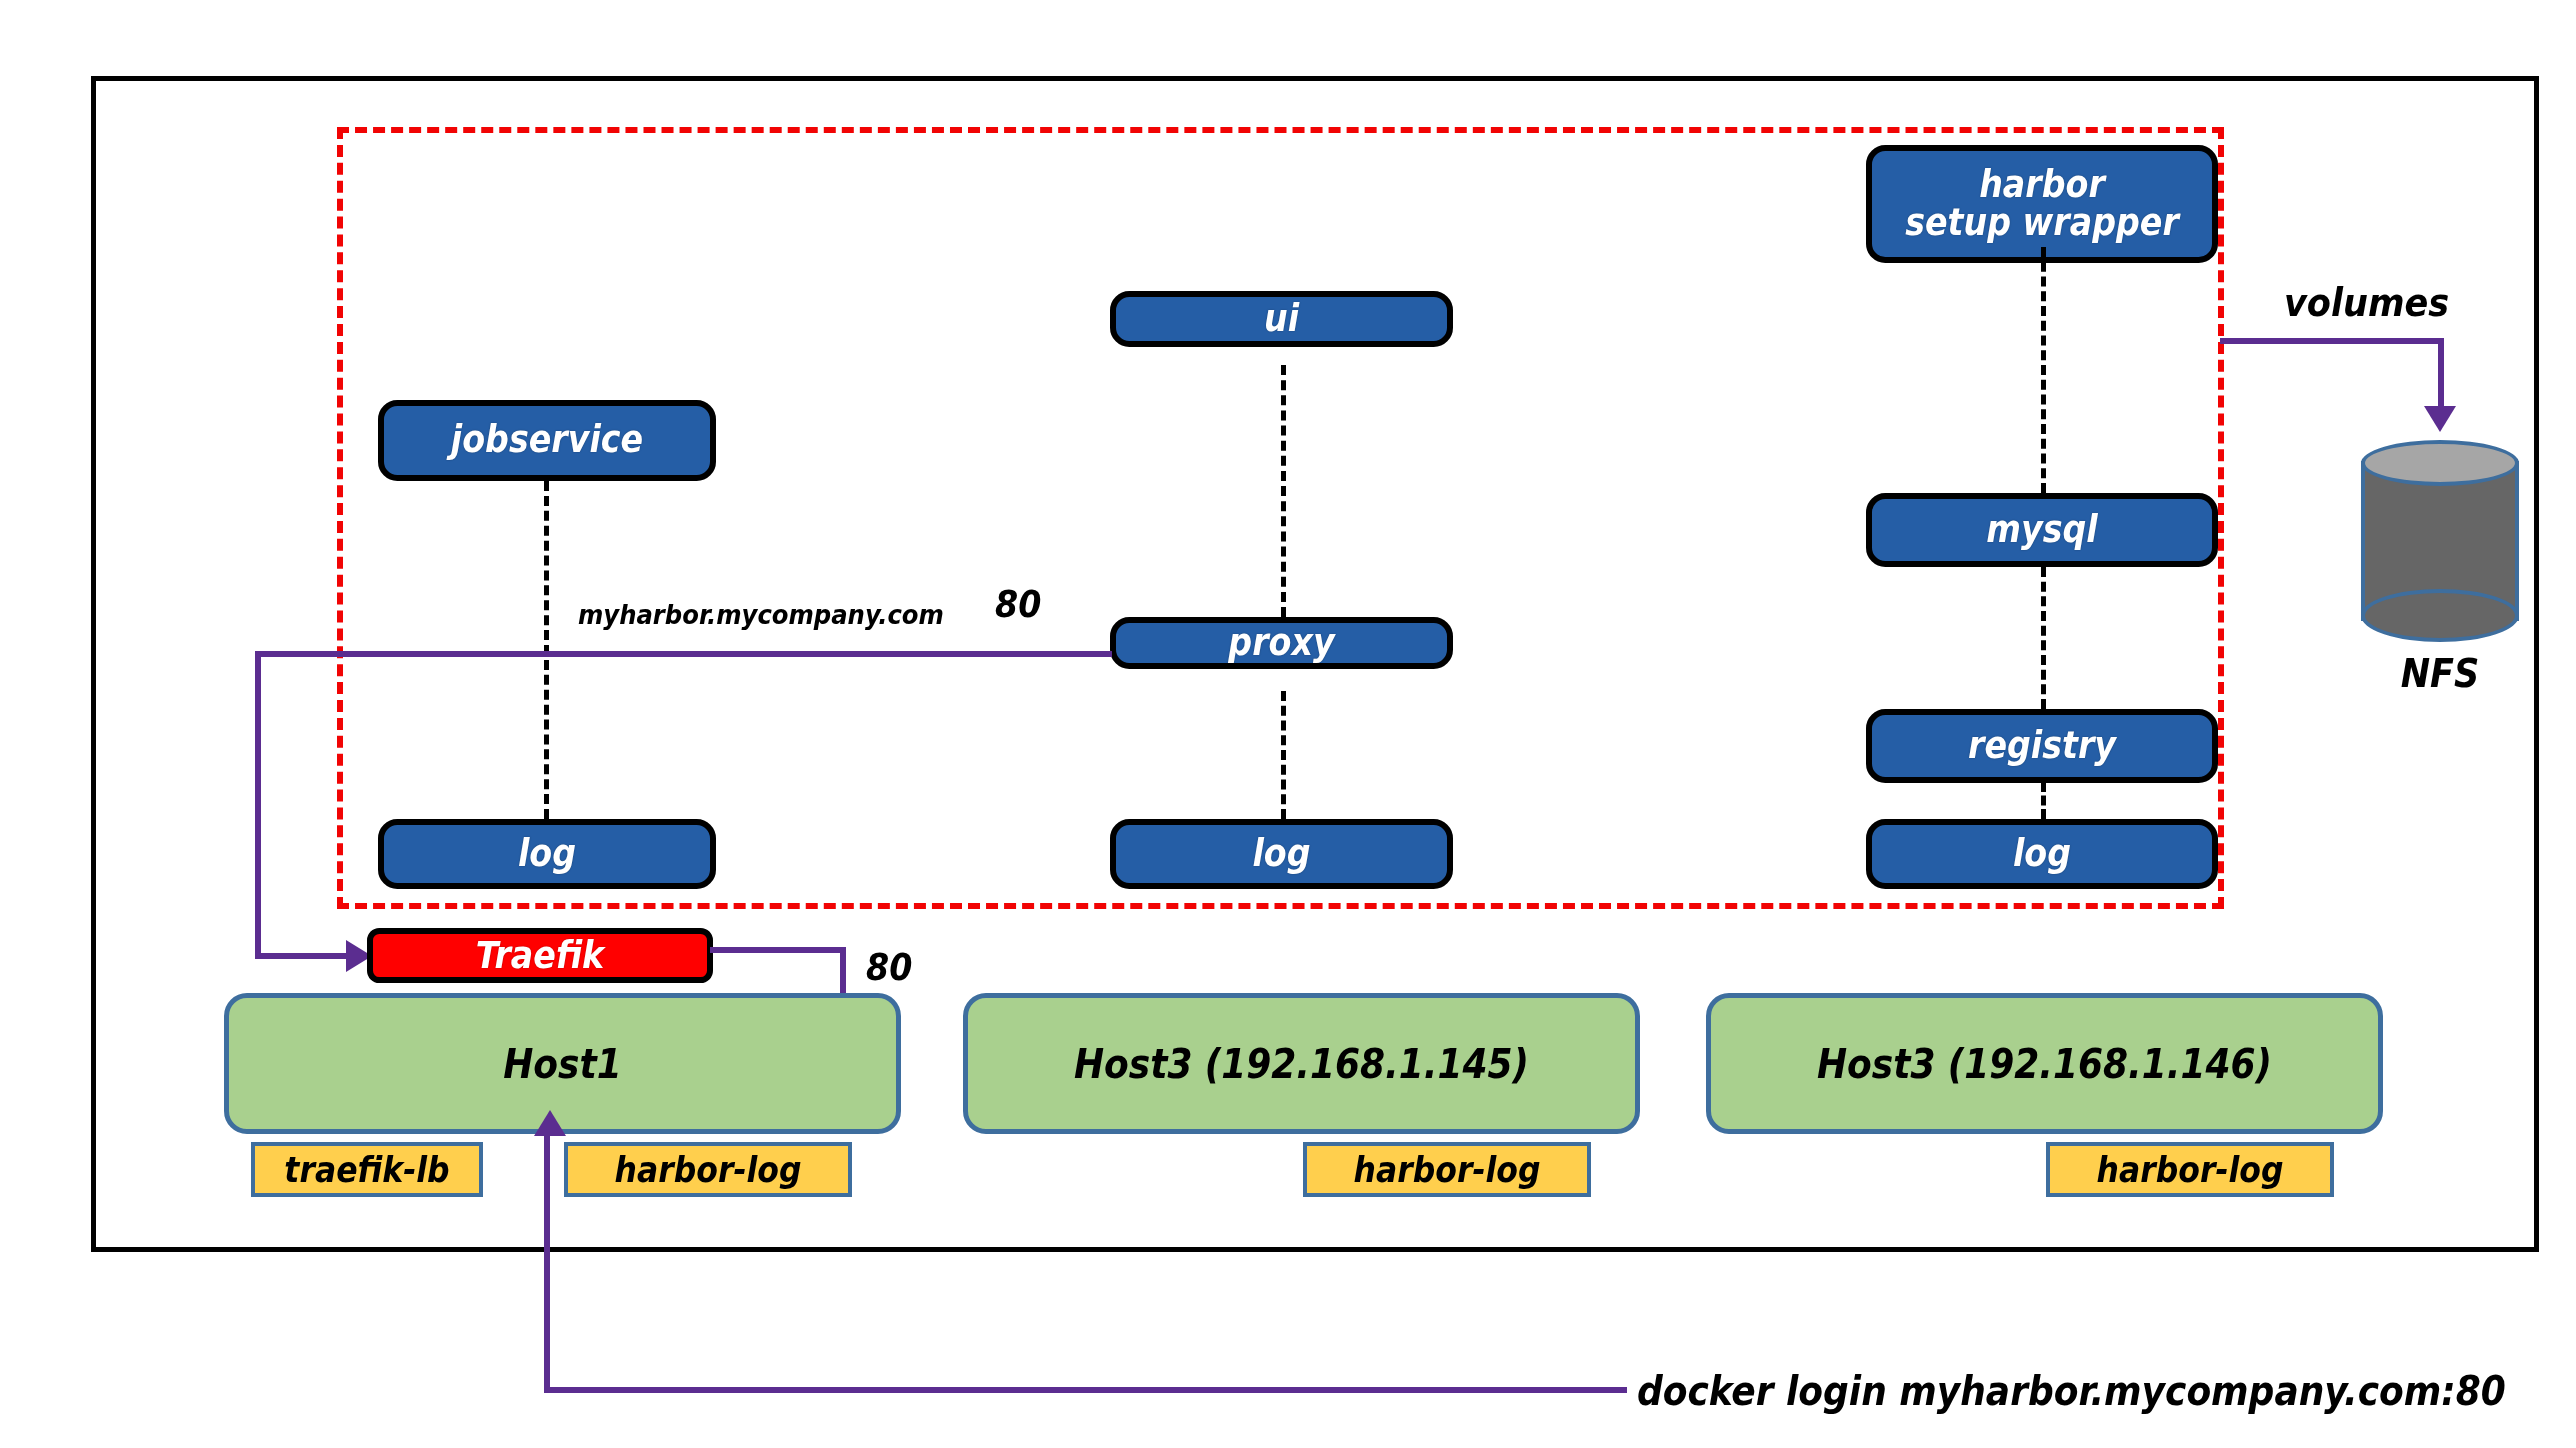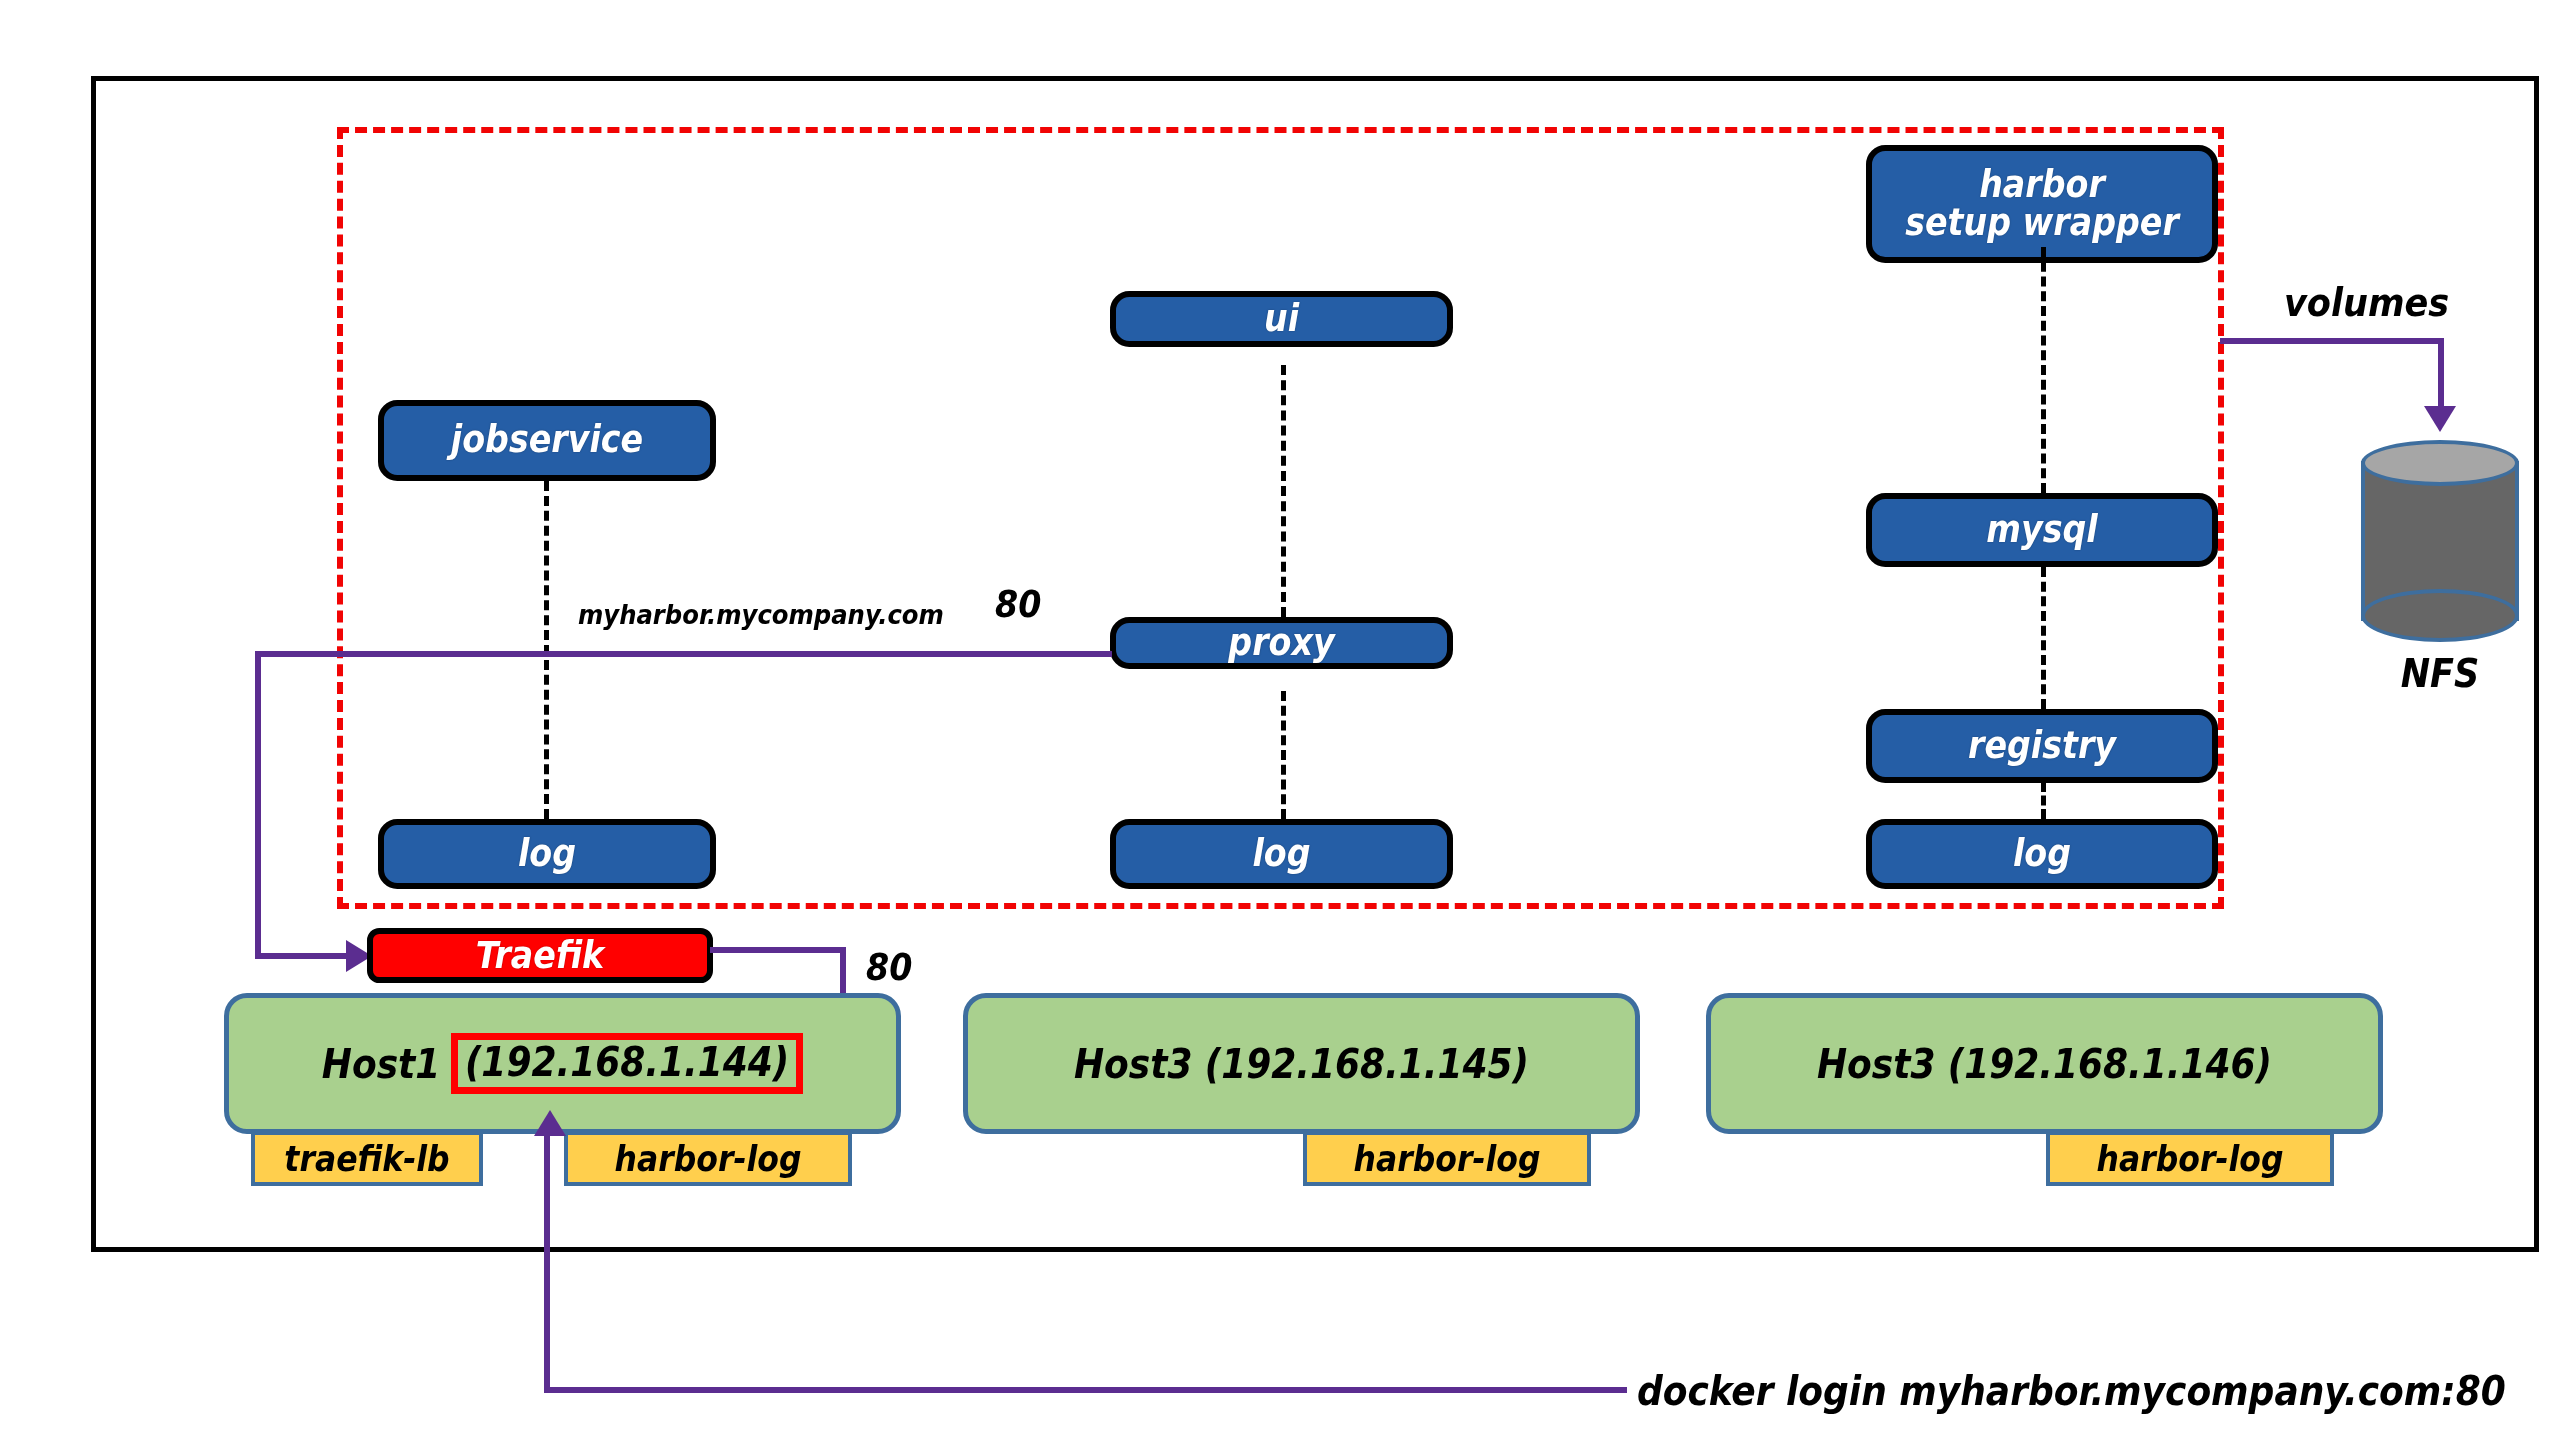--- a/index.html
+++ b/index.html
@@ -55,20 +55,21 @@
     border:7px solid #FF0000;padding:1.8px 7px 5.3px 7px;margin-left:10.6px;
     display:inline-block;line-height:1.0;
   }
 
   
   .tag{
     background:#FFCF4D;border:4.4px solid #3E6E9E;
     display:flex;align-items:center;justify-content:center;
     color:#000;font-weight:bold;font-style:italic;font-size:35px;
     white-space:nowrap;
+    margin-top:11px;
   }
 
   
   .lbl{color:#000;font-weight:bold;font-style:italic;white-space:nowrap;}
   #lbl-domain{left:578px;top:599px;font-size:27px;}
   #lbl-port-proxy{left:995px;top:583px;font-size:37px;}
   #lbl-port-traefik{left:866px;top:946px;font-size:37px;}
   #lbl-volumes{left:2284px;top:280px;font-size:39px;}
   #lbl-nfs{left:2440px;top:651px;font-size:39px;transform:translateX(-50%);}
   #lbl-docker-login{left:1637px;top:1368px;font-size:40px;}
@@ -174,21 +175,20 @@
   </div>
 
   <div class="pline-h" style="left:710px;top:947px;width:136px;"></div>
   <div class="pline-v" style="left:840px;top:947px;height:127px;"></div>
   <div class="pline-h" style="left:796px;top:1068px;width:51px;"></div>
   <div class="arrow arrow-left" style="left:770px;top:1055px;"></div>
   <div class="abs lbl" id="lbl-port-traefik">80</div>
 
   <div class="abs host" style="left:204px;top:993px;width:677px;height:141px;">
     <span>Host1</span>
-    <span class="host-ip-hl">(192.168.1.144)</span>
   </div>
   <div class="abs tag" style="left:251px;top:1131px;width:232px;height:55px;">
     <span>traefik-lb</span>
   </div>
   <div class="abs tag" style="left:564px;top:1131px;width:288px;height:55px;">
     <span>harbor-log</span>
   </div>
 
   <div class="abs host" style="left:943px;top:993px;width:677px;height:141px;">
     <span>Host3</span>

